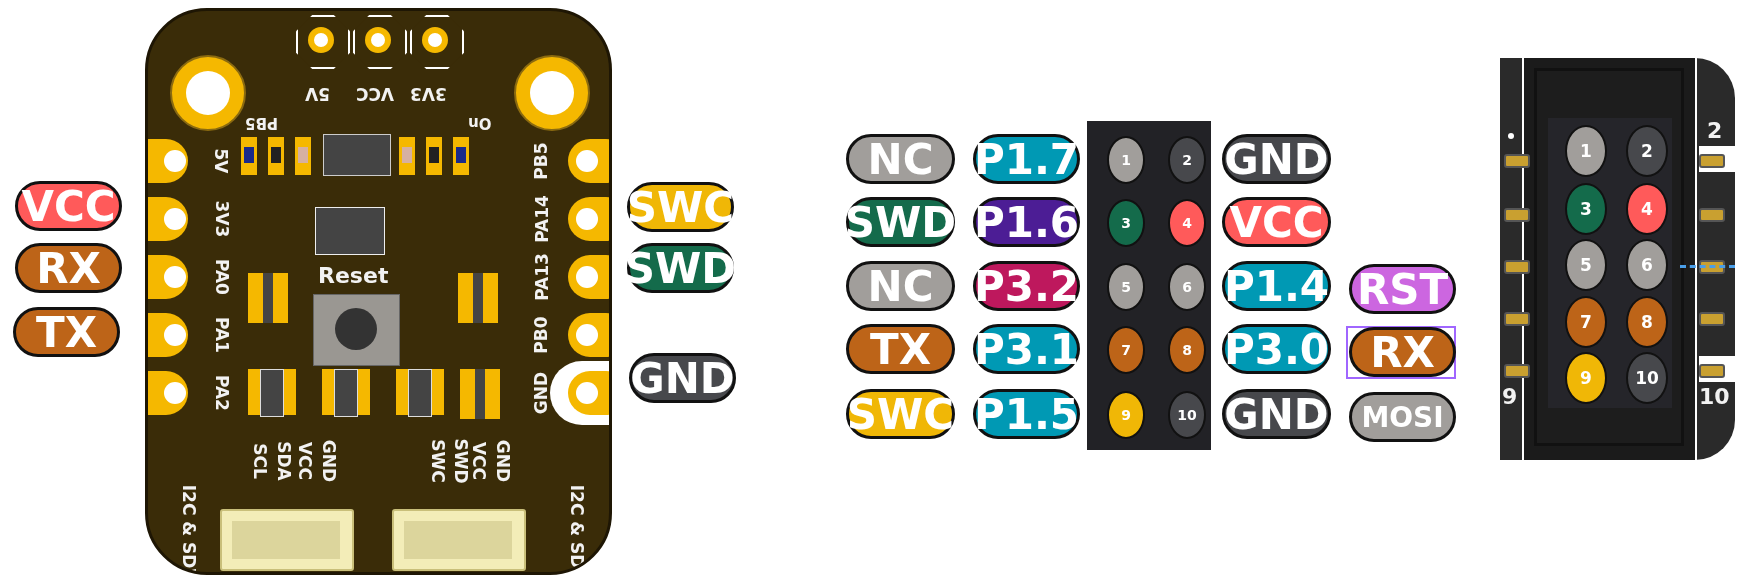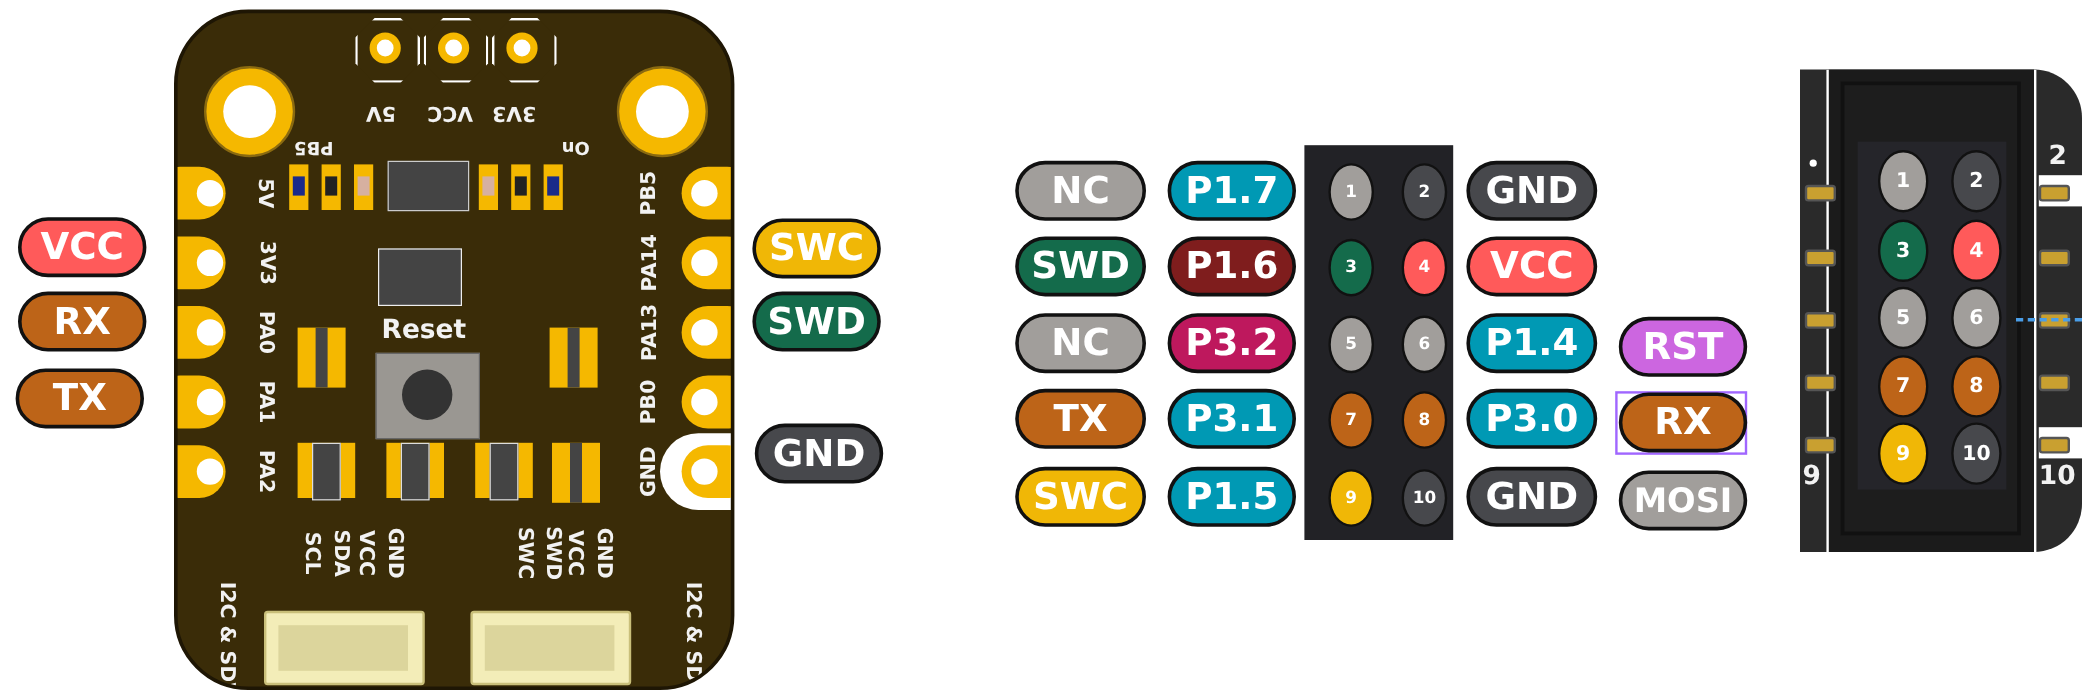--- a/index.html
+++ b/index.html
@@ -1,17 +1,17 @@
 <!DOCTYPE html>
 <html><head>
 <meta charset="utf-8">
 <style>
   html,body{margin:0;padding:0;background:#ffffff;}
   body{width:1744px;height:580px;position:relative;overflow:hidden;font-family:"DejaVu Sans","Liberation Sans",sans-serif;}
-  .pill{position:absolute;height:44px;border:3px solid #111;border-radius:26px;color:#fff;font-weight:bold;font-size:31px;display:flex;align-items:center;justify-content:center;letter-spacing:0px;box-sizing:content-box;}
+  .pill{position:absolute;height:44px;border:3px solid #111;border-radius:26px;color:#fff;font-weight:bold;font-size:42px;display:flex;align-items:center;justify-content:center;letter-spacing:0px;box-sizing:content-box;}
   .pcb{position:absolute;left:145px;top:8px;width:467px;height:567px;background:#3a2c08;border-radius:62px;border:3px solid #1e1604;box-sizing:border-box;overflow:hidden;}
   .silk{position:absolute;color:#f2f2f2;font-weight:bold;font-size:17px;white-space:nowrap;}
   .rot90{transform:rotate(90deg);transform-origin:center;}
   .rot180{transform:rotate(180deg);transform-origin:center;}
   .mount{position:absolute;width:76px;height:76px;border-radius:50%;background:#f5b800;border:2px solid #8a6a10;box-sizing:border-box;}
   .mount::after{content:"";position:absolute;left:14px;top:14px;width:44px;height:44px;border-radius:50%;background:#fff;}
   .hdr{position:absolute;width:50px;height:50px;background:#3a2c08;border:2px solid #fff;clip-path:polygon(30% 0,70% 0,100% 30%,100% 70%,70% 100%,30% 100%,0 70%,0 30%);}
   .ring{position:absolute;border-radius:50%;background:#f5b800;}
   .hole{position:absolute;border-radius:50%;background:#fff;}
   .edgepad{position:absolute;width:60px;height:44px;background:#f5b800;border-radius:22px;}
@@ -154,21 +154,21 @@
 </div>
 
 <div class="pill" style="left:627px;top:182px;width:101px;background:#f0b706;">SWC</div>
 <div class="pill" style="left:627px;top:243px;width:101px;background:#146b4b;">SWD</div>
 <div class="pill" style="left:629px;top:353px;width:101px;background:#47484c;">GND</div>
 
 <div class="pill" style="left:846px;top:134px;width:103px;background:#a19e9b;">NC</div>
 <div class="pill" style="left:973px;top:134px;width:101px;background:#0099b4;">P1.7</div>
 
 <div class="pill" style="left:846px;top:197px;width:103px;background:#146b4b;">SWD</div>
-<div class="pill" style="left:973px;top:197px;width:101px;background:#7f1d1d;">P1.6</div>
+<div class="pill" style="left:973px;top:197px;width:101px;background:#4c1d95;">P1.6</div>
 
 <div class="pill" style="left:846px;top:261px;width:103px;background:#a19e9b;">NC</div>
 <div class="pill" style="left:973px;top:261px;width:101px;background:#be185d;">P3.2</div>
 
 <div class="pill" style="left:846px;top:324px;width:103px;background:#bd6418;">TX</div>
 <div class="pill" style="left:973px;top:324px;width:101px;background:#0099b4;">P3.1</div>
 
 <div class="pill" style="left:846px;top:389px;width:103px;background:#f0b706;">SWC</div>
 <div class="pill" style="left:973px;top:389px;width:101px;background:#0099b4;">P1.5</div>
 

